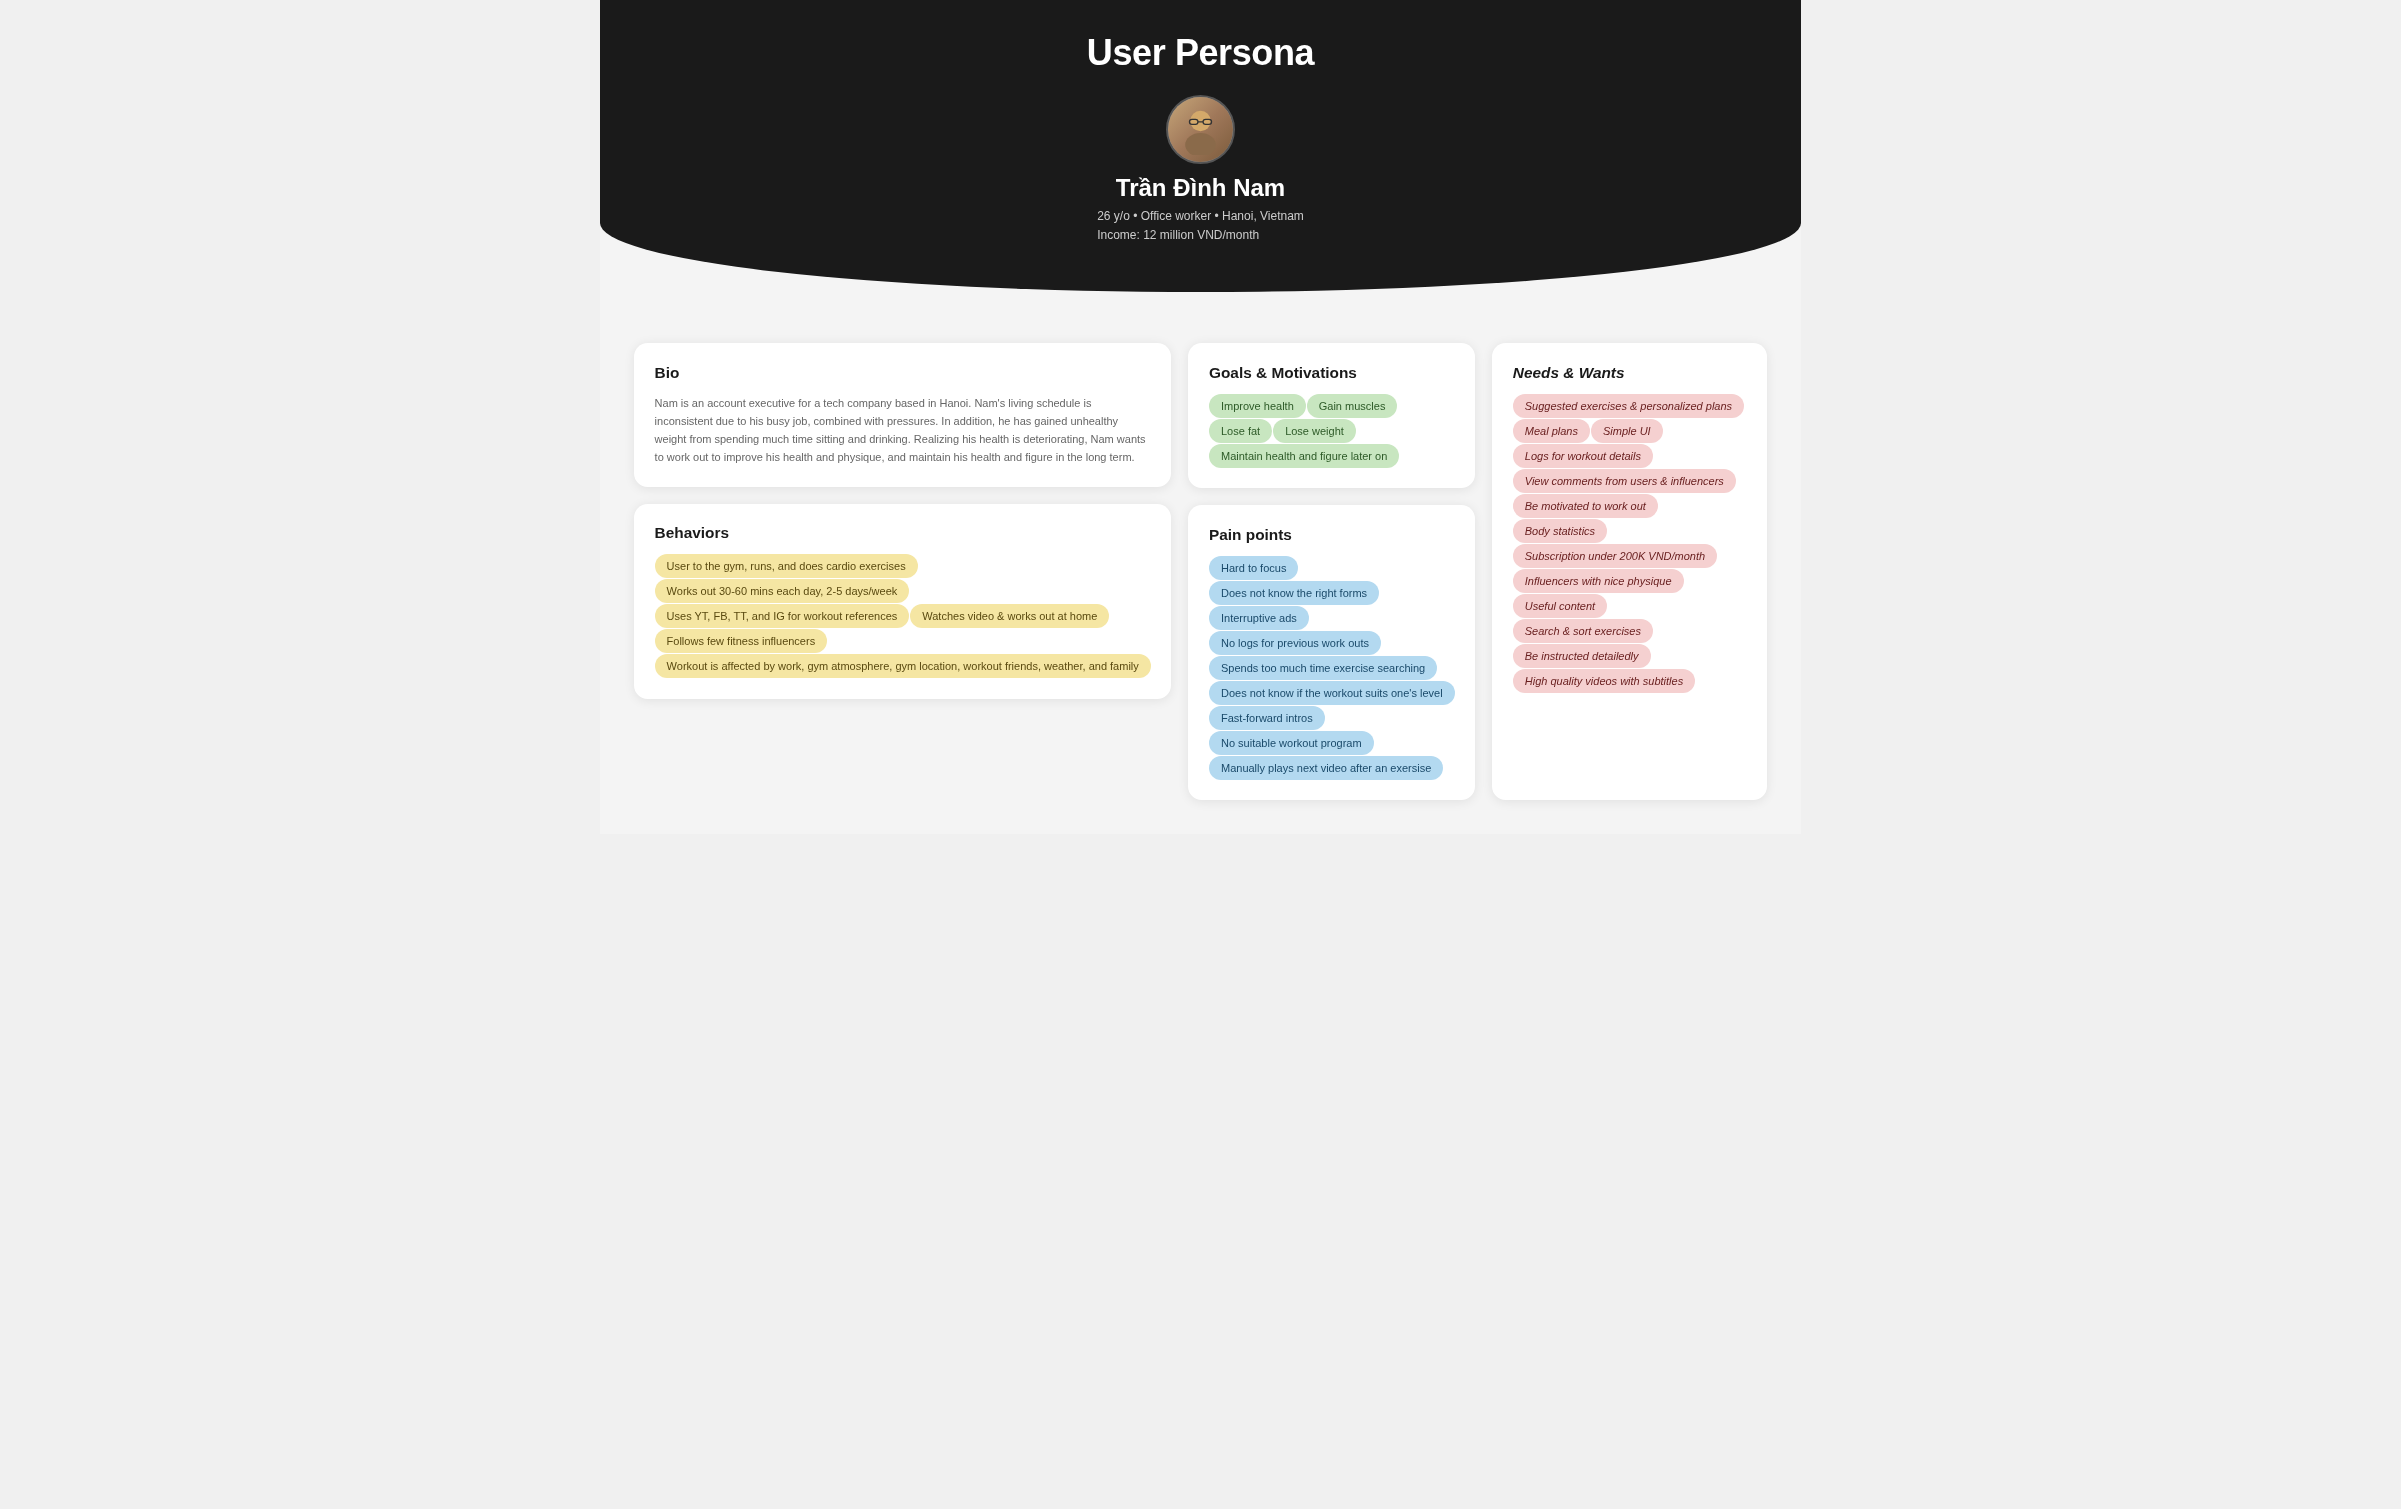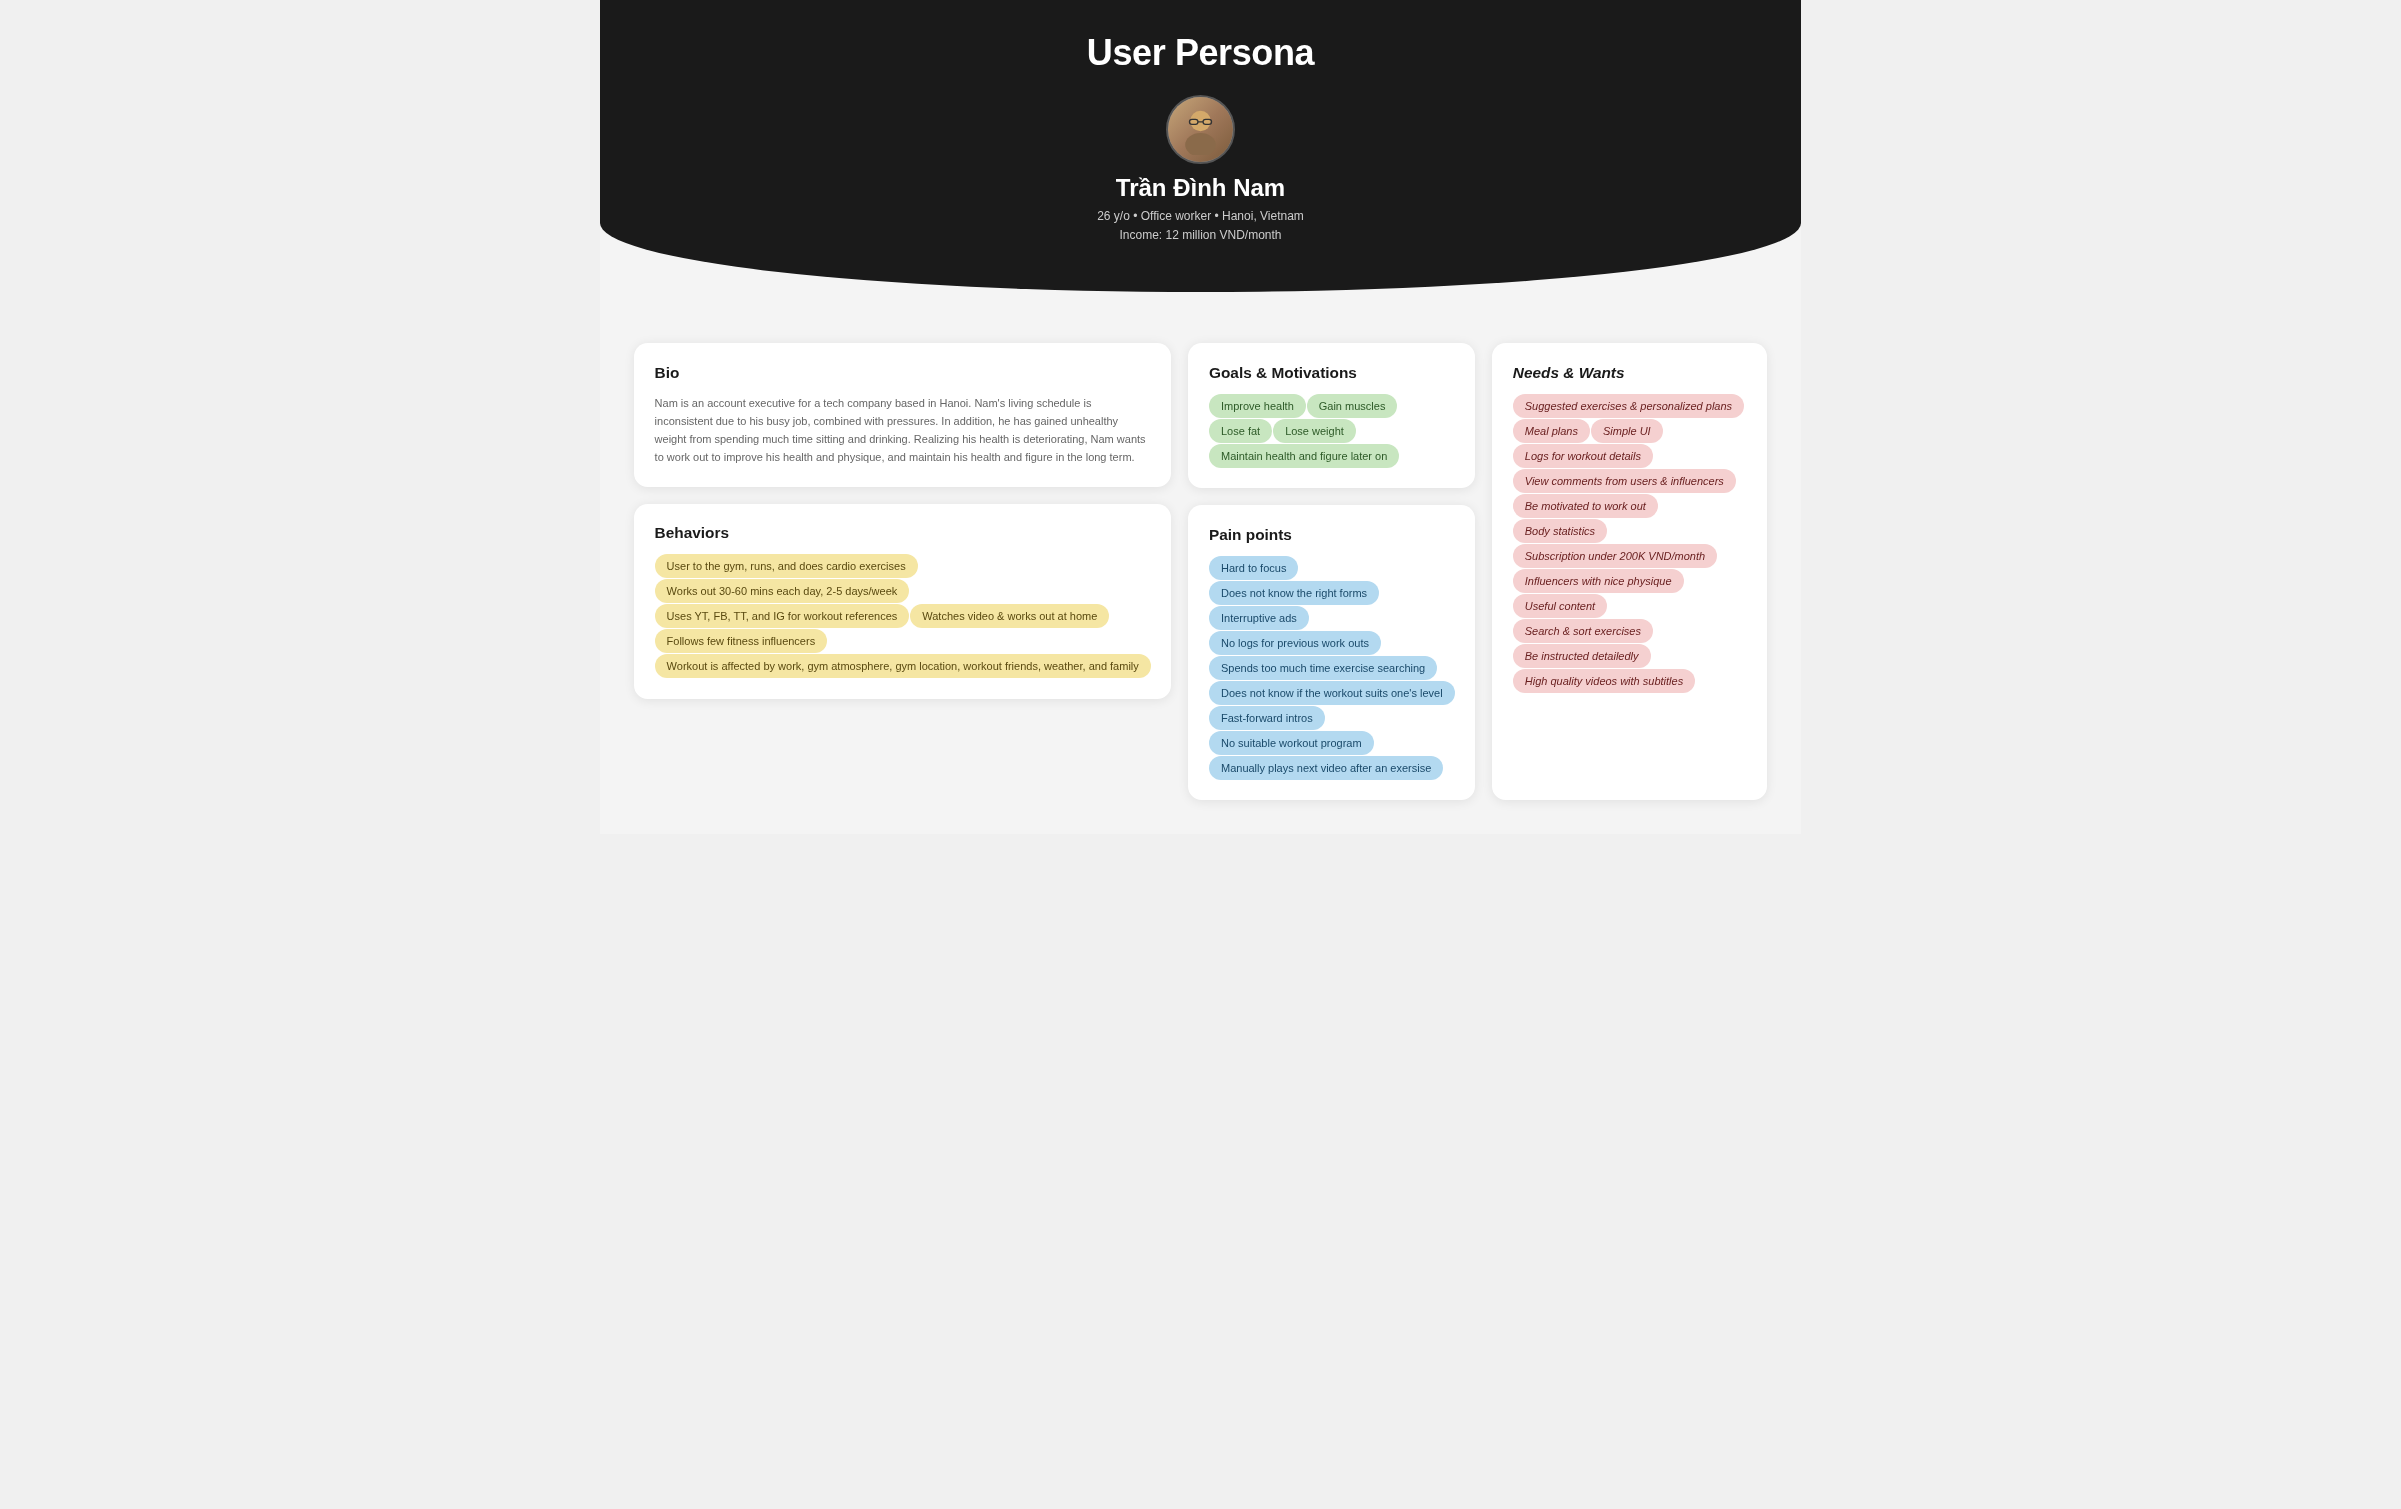--- a/index.html
+++ b/index.html
@@ -66,21 +66,21 @@
     .user-name {
       color: #ffffff;
       font-size: 24px;
       font-weight: 700;
       margin-bottom: 5.1px;
     }
 
     .user-details {
       color: #cccccc;
       font-size: 12px;
-      text-align: center;
+      text-align: left;
       line-height: 1.6;
     }
 
     .card {
       background: #ffffff;
       border-radius: 13.7px;
       padding: 20.6px;
       box-shadow: 0 1.7px 10.3px rgba(0,0,0,0.08);
     }
 

